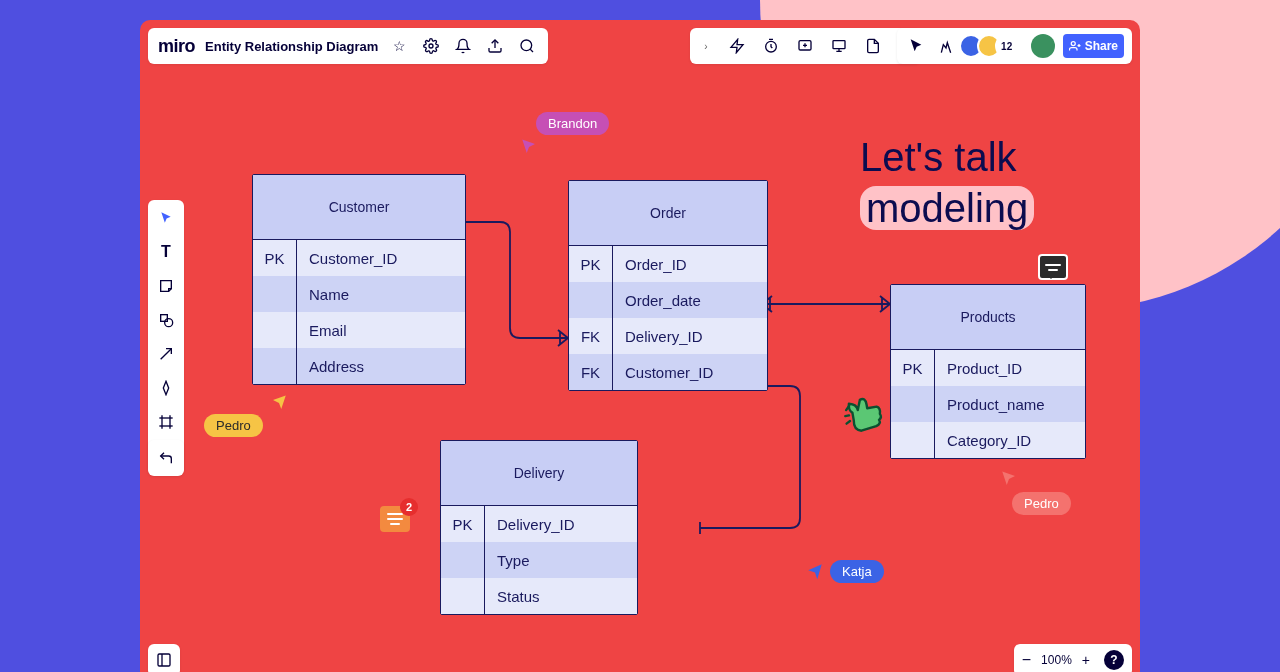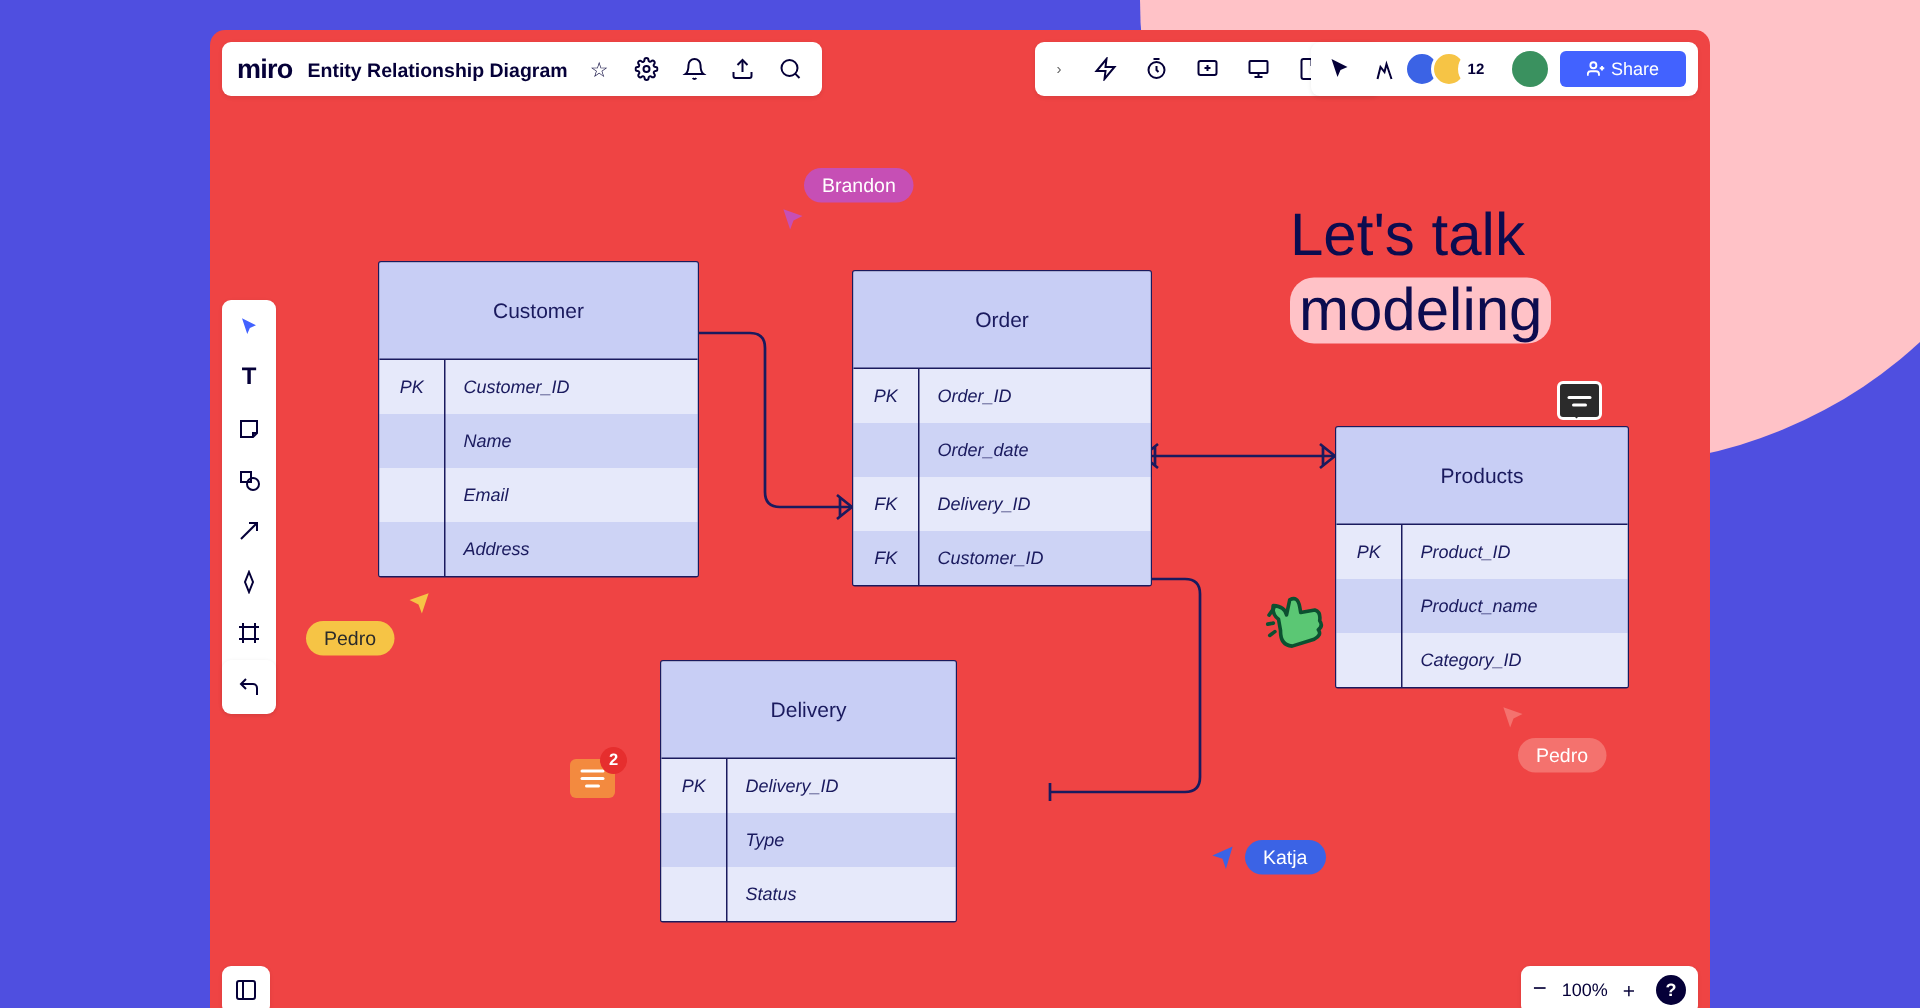--- a/index.html
+++ b/index.html
@@ -13,31 +13,31 @@
 .star { color:#050038; font-size:14px; }
 .topbar svg, .toolbar svg { display:block; }
 .icon-btn { width:22px; height:22px; display:flex; align-items:center; justify-content:center; cursor:pointer; color:#050038; }
 .topbar-right1 { position:absolute; top:8px; left:550px; height:36px; background:#fff; border-radius:6px; display:flex; align-items:center; padding:0 8px; gap:12px; box-shadow:0 1px 3px rgba(0,0,0,0.08); }
 .chev-box { width:16px; height:16px; display:flex; align-items:center; justify-content:center; color:#666; font-size:10px; }
 .topbar-right2 { position:absolute; top:8px; right:8px; height:36px; background:#fff; border-radius:6px; display:flex; align-items:center; padding:0 8px; gap:8px; box-shadow:0 1px 3px rgba(0,0,0,0.08); }
 .avatar { width:24px; height:24px; border-radius:50%; display:flex; align-items:center; justify-content:center; font-size:10px; font-weight:600; color:#fff; }
 .avatars { display:flex; align-items:center; }
 .avatars .avatar { margin-left:-6px; border:2px solid #fff; }
 .avatar-count { background:#fff; color:#050038; border:1px solid #ccc; }
-.share-btn { background:#4262FF; color:#fff; font-size:12px; font-weight:400; padding:5px 18px; border-radius:4px; display:flex; align-items:center; gap:4px; cursor:pointer; }
+.share-btn { background:#4262FF; color:#fff; font-size:12px; font-weight:700; padding:5px 6px; border-radius:4px; display:flex; align-items:center; gap:4px; cursor:pointer; }
 .toolbar { position:absolute; left:8px; top:180px; width:36px; background:#fff; border-radius:6px; display:flex; flex-direction:column; align-items:center; padding:8px 0; gap:14px; box-shadow:0 1px 3px rgba(0,0,0,0.08); }
 .tool { width:20px; height:20px; display:flex; align-items:center; justify-content:center; cursor:pointer; color:#050038; }
 .undo-bar { position:absolute; left:8px; top:420px; width:36px; height:36px; background:#fff; border-radius:6px; display:flex; align-items:center; justify-content:center; box-shadow:0 1px 3px rgba(0,0,0,0.08); }
 .bottom-left { position:absolute; left:8px; bottom:8px; width:32px; height:32px; background:#fff; border-radius:6px; display:flex; align-items:center; justify-content:center; box-shadow:0 1px 3px rgba(0,0,0,0.08); }
 .bottom-right { position:absolute; right:8px; bottom:8px; height:32px; background:#fff; border-radius:6px; display:flex; align-items:center; padding:0 8px; gap:10px; box-shadow:0 1px 3px rgba(0,0,0,0.08); font-size:12px; color:#050038; }
 .help-btn { width:20px; height:20px; border-radius:50%; background:#050038; color:#fff; display:flex; align-items:center; justify-content:center; font-size:12px; font-weight:700; margin-left:4px; }
 .canvas { position:absolute; inset:0; }
 .entity { position:absolute; background:#fff; border:1.5px solid #1A1A5E; border-radius:2px; }
 .entity-header { background:#C8CEF5; text-align:center; font-size:14px; padding:24px 0; border-bottom:1.5px solid #1A1A5E; color:#1A1A5E; }
-.entity-row { display:flex; height:36px; font-size:12px; color:#1A1A5E;font-style:italic; }
+.entity-row { display:flex; height:36px; font-size:15px; color:#1A1A5E; }
 .entity-row:nth-child(odd) { background:#E6E9FA; }
 .entity-row:nth-child(even) { background:#CDD3F5; }
 .key-cell { width:44px; border-right:1.5px solid #1A1A5E; display:flex; align-items:center; justify-content:center; }
 .attr-cell { flex:1; display:flex; align-items:center; padding-left:12px; }
 .cursor-tag { position:absolute; padding:4px 12px; border-radius:14px; font-size:13px; font-weight:500; color:#fff; }
 .cursor-arrow { position:absolute; }
 .heading { position:absolute; font-size:40px; font-weight:400; color:#0C0C4F; font-family:Georgia,serif; line-height:1.25; }
 .heading .hl { background:#FFC2C7; padding:0 6px; border-radius:16px; }
 .sticker { position:absolute; }
 .comment-bubble { width:30px; height:26px; background:#F38A3F; border-radius:4px; position:relative; display:flex; flex-direction:column; justify-content:center; align-items:center; gap:3px; }

